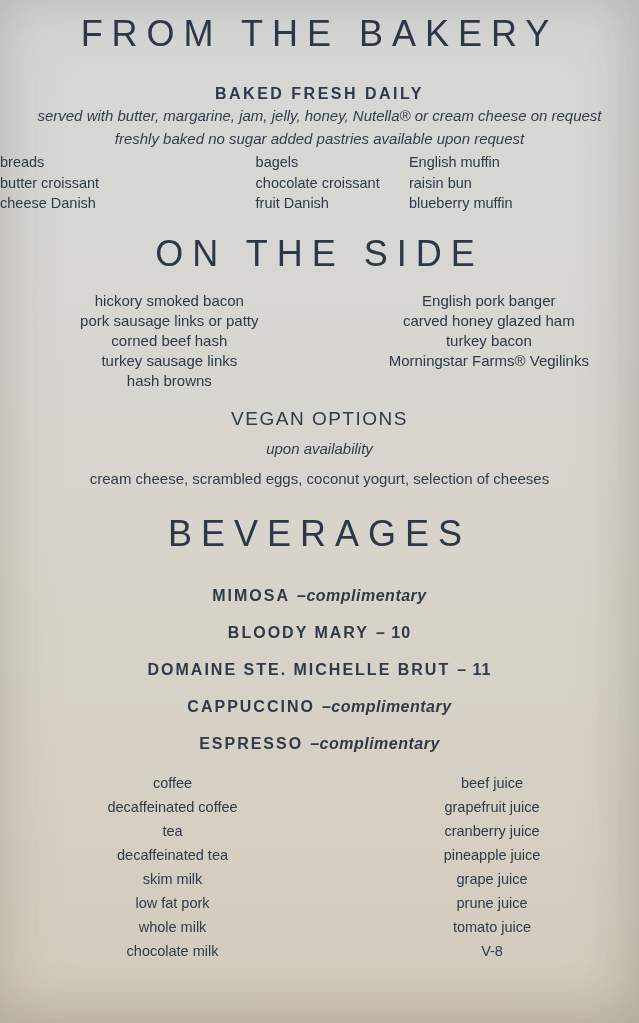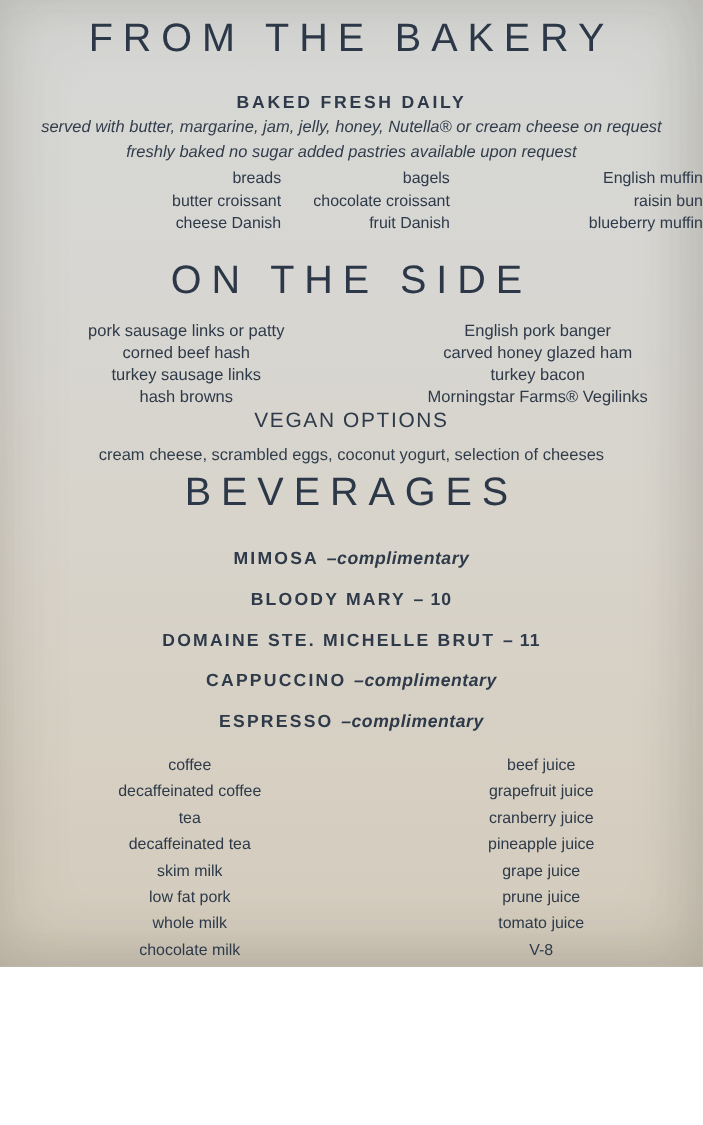--- a/index.html
+++ b/index.html
@@ -1,20 +1,20 @@
 <!DOCTYPE html>
 <html><head>
 <meta charset="utf-8">
 <style>
   html, body { margin: 0; padding: 0; }
   body { width: 639px; }
   .page {
     position: relative;
     width: 639px;
-    height: 879px;
+    height: 1023px;
     overflow: hidden;
     font-family: "Liberation Sans", sans-serif;
     color: #2e3a49;
     background: linear-gradient(180deg, #d6d7d5 0%, #d7d6d2 30%, #d8d4cb 55%, #d6cfc2 80%, #d3cbbc 100%);
     box-shadow: inset 0 0 70px rgba(90,85,70,0.14), inset -18px 0 40px rgba(80,80,80,0.07), inset 0 -20px 45px rgba(95,85,65,0.10);
     box-sizing: border-box;
     padding-top: 12px;
   }
   .big-title {
     margin: 0;
@@ -40,42 +40,42 @@
     line-height: 23px;
     color: #323d4b;
   }
   .italic { font-style: italic; }
   .bakery-grid {
     display: grid;
     grid-template-columns: 40% 24% 36%;
     margin-top: 2px;
     font-size: 14.5px;
   }
-  .bakery-grid .col { text-align: right; padding-left: 28px; }
+  .bakery-grid .col { text-align: left; }
   .bakery-grid .row-item { line-height: 20.5px; }
   .side-title { margin-top: 18px; }
   .sides-grid {
     display: grid;
     grid-template-columns: 53% 47%;
     margin-top: 16px;
     font-size: 15px;
   }
   .sides-grid .col { text-align: center; }
   .sides-grid .row-item { line-height: 20px; }
   .vegan-title {
-    margin-top: 0;
+    margin-top: 16px;
     font-size: 19px;
     letter-spacing: 1.5px;
     text-align: center;
     line-height: 24px;
     color: #2e3a49;
   }
   .vegan-note { margin-top: 6px; }
   .vegan-items { margin-top: 7px; }
-  .bev-title { }
+  .bev-title { margin-top: 22px; }
   .featured {
     margin-top: 31px;
     text-align: center;
     font-size: 16px;
   }
   .featured .row-item { line-height: 20px; margin-bottom: 17px; white-space: nowrap; }
   .bev-name { font-weight: bold; letter-spacing: 2px; }
   .bev-suffix { font-weight: bold; margin-left: 7px; letter-spacing: 1px; }
   .bev-suffix.italic { font-style: italic; letter-spacing: 0.5px; }
   .bev-grid {
@@ -113,34 +113,36 @@
         <div class="row-item">English muffin</div>
         <div class="row-item">raisin bun</div>
         <div class="row-item">blueberry muffin</div>
       </div>
   </div>
 
   <h1 class="big-title side-title">ON THE SIDE</h1>
 
   <div class="sides-grid">
     <div class="col">
+        <div class="row-item">hickory smoked bacon</div>
         <div class="row-item">pork sausage links or patty</div>
         <div class="row-item">corned beef hash</div>
         <div class="row-item">turkey sausage links</div>
         <div class="row-item">hash browns</div>
       </div>
     <div class="col">
         <div class="row-item">English pork banger</div>
         <div class="row-item">carved honey glazed ham</div>
         <div class="row-item">turkey bacon</div>
         <div class="row-item">Morningstar Farms® Vegilinks</div>
       </div>
   </div>
 
   <div class="vegan-title">VEGAN OPTIONS</div>
+  <div class="note italic vegan-note">upon availability</div>
   <div class="note vegan-items">cream cheese, scrambled eggs, coconut yogurt, selection of cheeses</div>
 
   <h1 class="big-title bev-title">BEVERAGES</h1>
 
   <div class="featured">
       <div class="row-item"><span class="bev-name">MIMOSA</span><span class="bev-suffix italic">–complimentary</span></div>
       <div class="row-item"><span class="bev-name">BLOODY MARY</span><span class="bev-suffix">– 10</span></div>
       <div class="row-item"><span class="bev-name">DOMAINE STE. MICHELLE BRUT</span><span class="bev-suffix">– 11</span></div>
       <div class="row-item"><span class="bev-name">CAPPUCCINO</span><span class="bev-suffix italic">–complimentary</span></div>
       <div class="row-item"><span class="bev-name">ESPRESSO</span><span class="bev-suffix italic">–complimentary</span></div>

